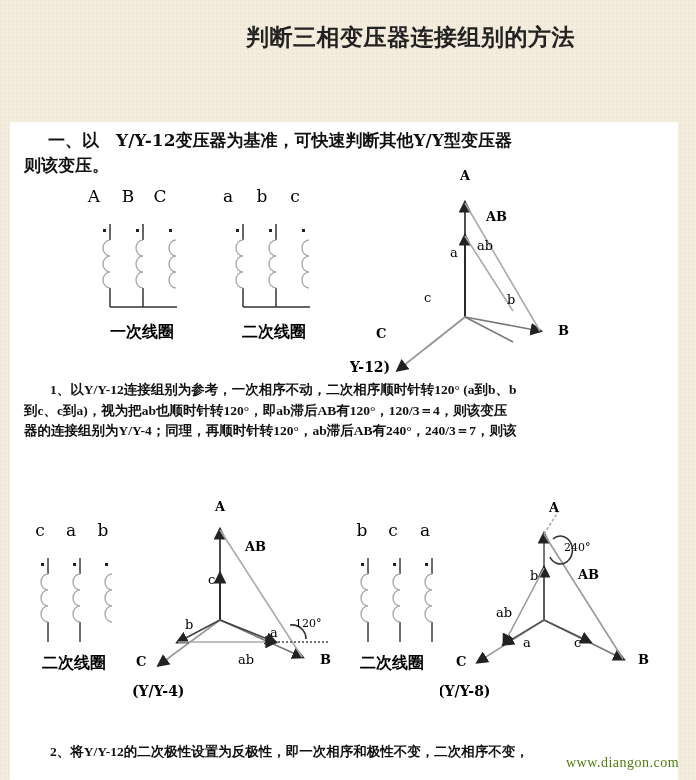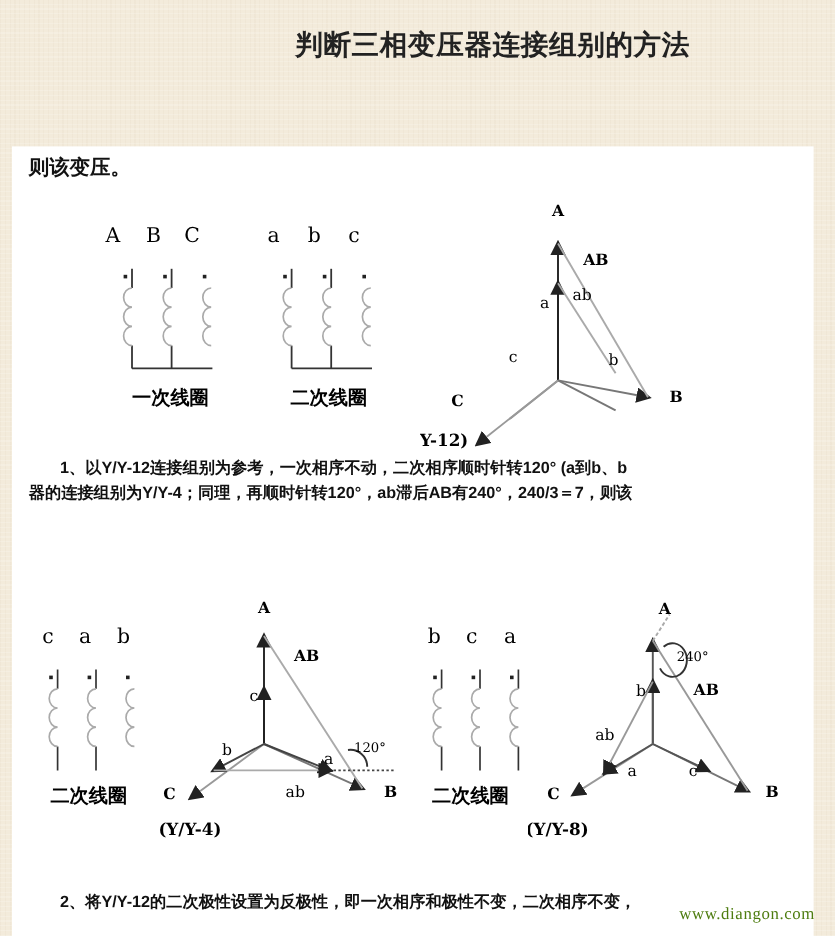--- a/index.html
+++ b/index.html
@@ -22,40 +22,41 @@
     background:#ffffff;
   }
   .heading {
     position:absolute; left:14px; top:6px; width:640px;
     font-size:17px; font-weight:bold; line-height:25px;
     font-family:"DejaVu Serif", "Liberation Serif", serif;
   }
   .heading .l1 { padding-left:24px; display:block; }
   .para {
     position:absolute; font-size:13.5px; line-height:20.5px; font-weight:bold;
-    font-family:Liberation Sans, sans-serif;
+    font-family:Liberation Serif, serif;
   }
   .para1 { left:14px; top:258px; width:640px; }
   .para2 { left:14px; top:620px; width:640px; }
   .indent { padding-left:26px; }
   svg text { font-family:"DejaVu Serif", "Liberation Serif", serif; }
   .watermark {
     position:absolute; left:566px; top:755px;
     font-family:"Liberation Serif", "DejaVu Serif", serif;
     font-size:14px; color:#4d7c0f; letter-spacing:0.5px;
   }
 </style>
 </head>
 <body>
 
 <div class="title">判断三相变压器连接组别的方法</div>
 
 <div class="panel">
 
   <div class="heading">
+    <span class="l1">一、以　Y/Y-12变压器为基准，可快速判断其他Y/Y型变压器</span>
     <span>则该变压。</span>
   </div>
 
   <svg style="position:absolute;left:60px;top:58px;" width="280" height="170" viewBox="0 0 280 170">
     <defs>
       <g id="coil">
         <path d="M0,0 a7,8 0 1,0 0,16 a7,8 0 1,0 0,16 a7,8 0 1,0 0,16" fill="none" stroke="#aaa" stroke-width="1.4"></path>
       </g>
     </defs>
     <g font-size="17">
@@ -123,20 +124,21 @@
       <text x="74" y="137">c</text>
       <text x="157" y="139">b</text>
       <text x="26" y="173" font-weight="bold">C</text>
       <text x="208" y="170" font-weight="bold">B</text>
     </g>
     <text x="0" y="207" font-size="14" font-weight="bold" transform="translate(-22,0)">(Y/Y-12)</text>
   </svg>
 
   <div class="para para1">
     <div class="indent">1、以Y/Y-12连接组别为参考，一次相序不动，二次相序顺时针转120° (a到b、b</div>
+    <div>到c、c到a)，视为把ab也顺时针转120°，即ab滞后AB有120°，120/3＝4，则该变压</div>
     <div>器的连接组别为Y/Y-4；同理，再顺时针转120°，ab滞后AB有240°，240/3＝7，则该</div>
   </div>
 
   <svg style="position:absolute;left:14px;top:394px;" width="110" height="160" viewBox="0 0 110 160">
     <g font-size="17">
       <text x="16" y="20" text-anchor="middle">c</text>
       <text x="47" y="20" text-anchor="middle">a</text>
       <text x="79" y="20" text-anchor="middle">b</text>
     </g>
     <g stroke="#333" stroke-width="1.4">

